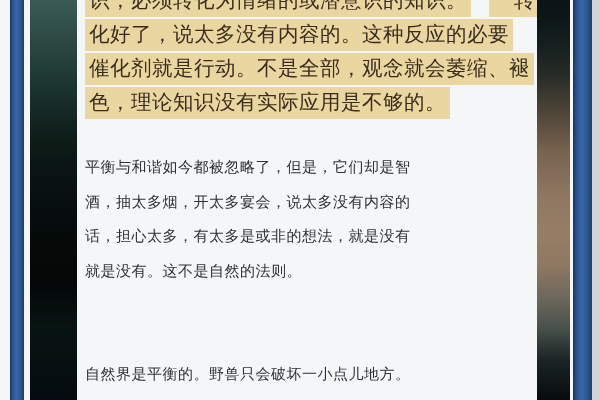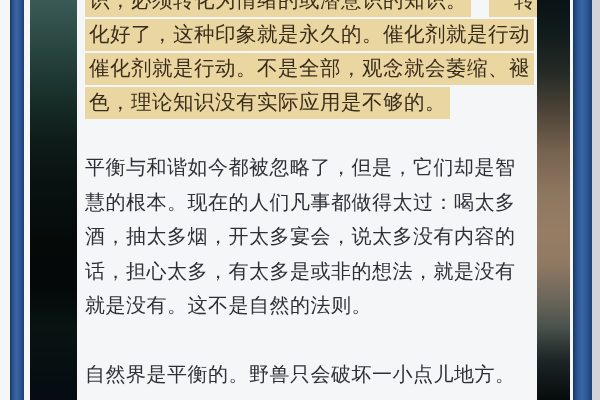--- a/index.html
+++ b/index.html
@@ -42,53 +42,52 @@
   .hl{
     display:inline-block;
     font-size:20.5px;line-height:21px;
     padding:5px 4px 6px 4px;
     background:#ead6a1;
     color:#3a2c1b;
     letter-spacing:0.5px;
   }
   .hl.gap-before{margin-left:18px;}
   
-  .para-body{color:#2f3036;font-size:20px;letter-spacing:0.5px;}
+  .para-body{color:#2f3036;font-size:15px;letter-spacing:0.5px;}
   .body-line{height:34.5px;line-height:34.5px;white-space:nowrap;}
   .para-balance{top:150px;}
   .para-nature{top:357px;}
 </style>
 </head>
 <body>
 
 <div class="frame">
 
   <div class="stripe-blue left"></div>
   <div class="blur-left"></div>
 
   <div class="card">
 
     <div class="para para-highlight">
       <div class="hl-line">
         <span class="hl">识，必须转化为情绪的或潜意识的知识。</span><span class="hl gap-before">一转</span>
       </div>
       <div class="hl-line">
-        <span class="hl">化好了，这种印象就是永久的。催化剂就是行动</span>
+        <span class="hl">化好了，说太多没有内容的。这种反应的必要</span>
       </div>
       <div class="hl-line">
         <span class="hl">催化剂就是行动。不是全部，观念就会萎缩、褪</span>
       </div>
       <div class="hl-line">
         <span class="hl">色，理论知识没有实际应用是不够的。</span>
       </div>
     </div>
 
     <div class="para para-body para-balance">
       <div class="body-line">平衡与和谐如今都被忽略了，但是，它们却是智</div>
-      <div class="body-line">慧的根本。现在的人们凡事都做得太过：喝太多</div>
       <div class="body-line">酒，抽太多烟，开太多宴会，说太多没有内容的</div>
       <div class="body-line">话，担心太多，有太多是或非的想法，就是没有</div>
       <div class="body-line">就是没有。这不是自然的法则。</div>
     </div>
 
     <div class="para para-body para-nature">
       <div class="body-line">自然界是平衡的。野兽只会破坏一小点儿地方。</div>
     </div>
 
   </div>

